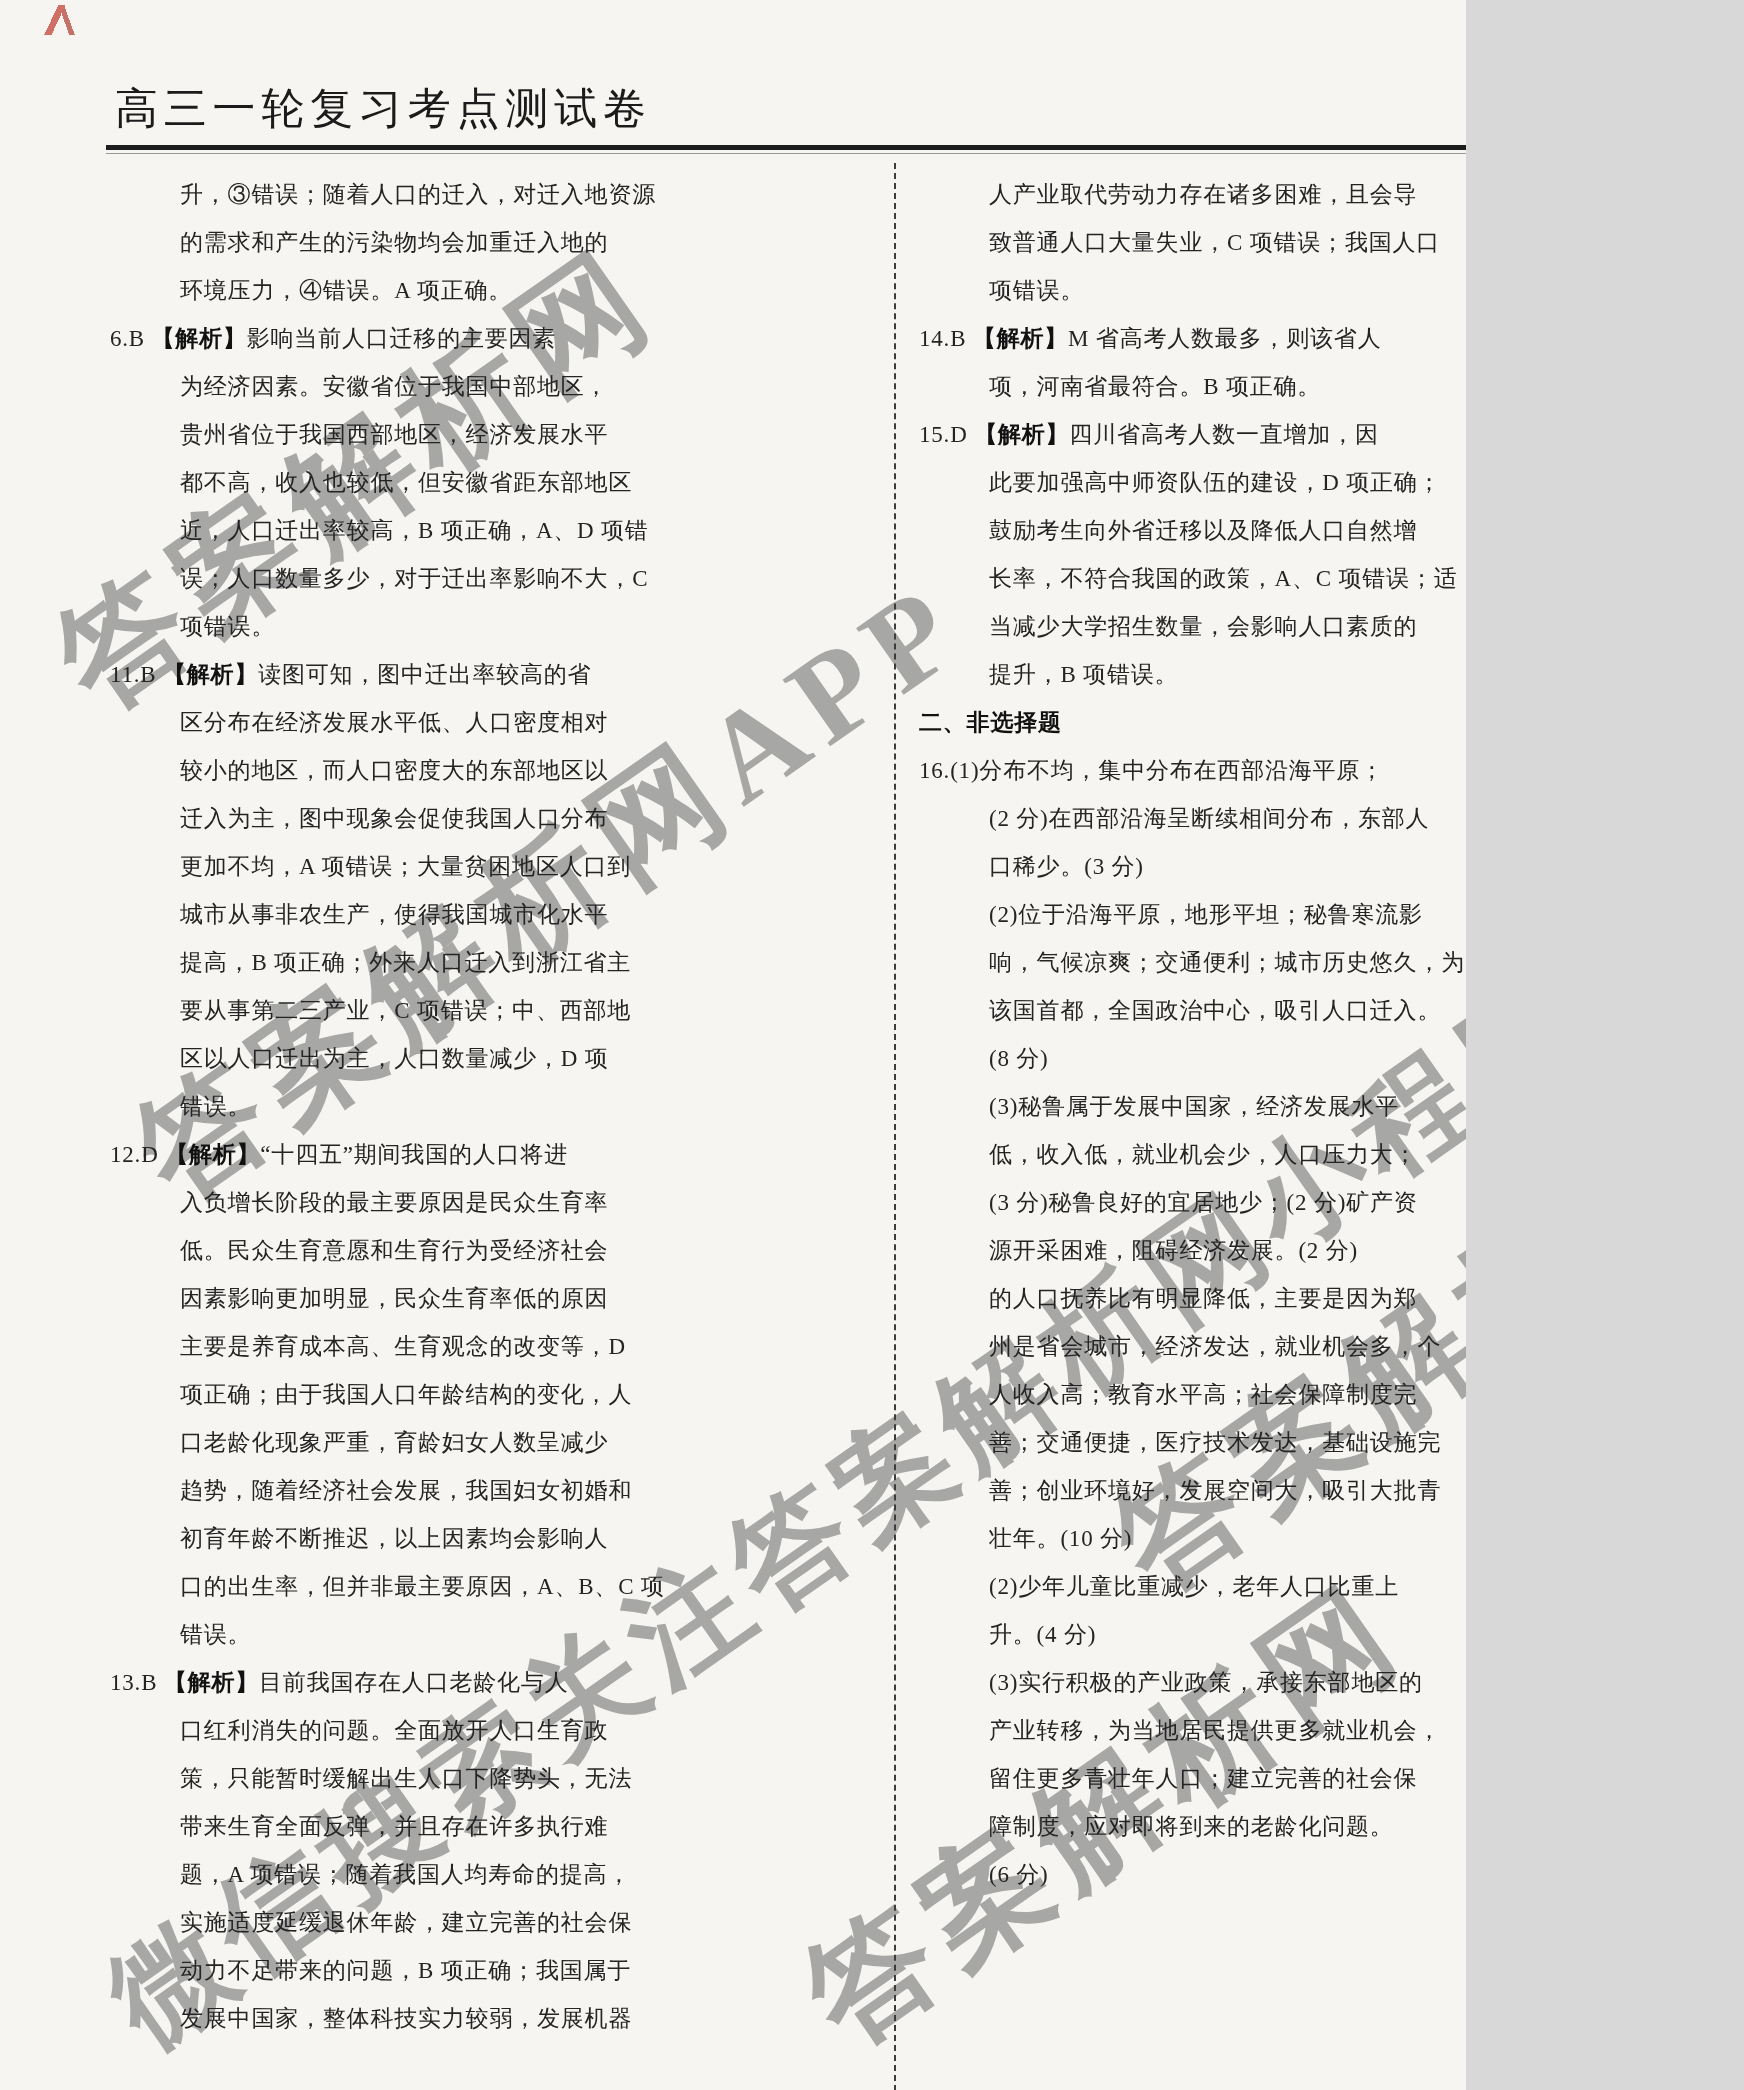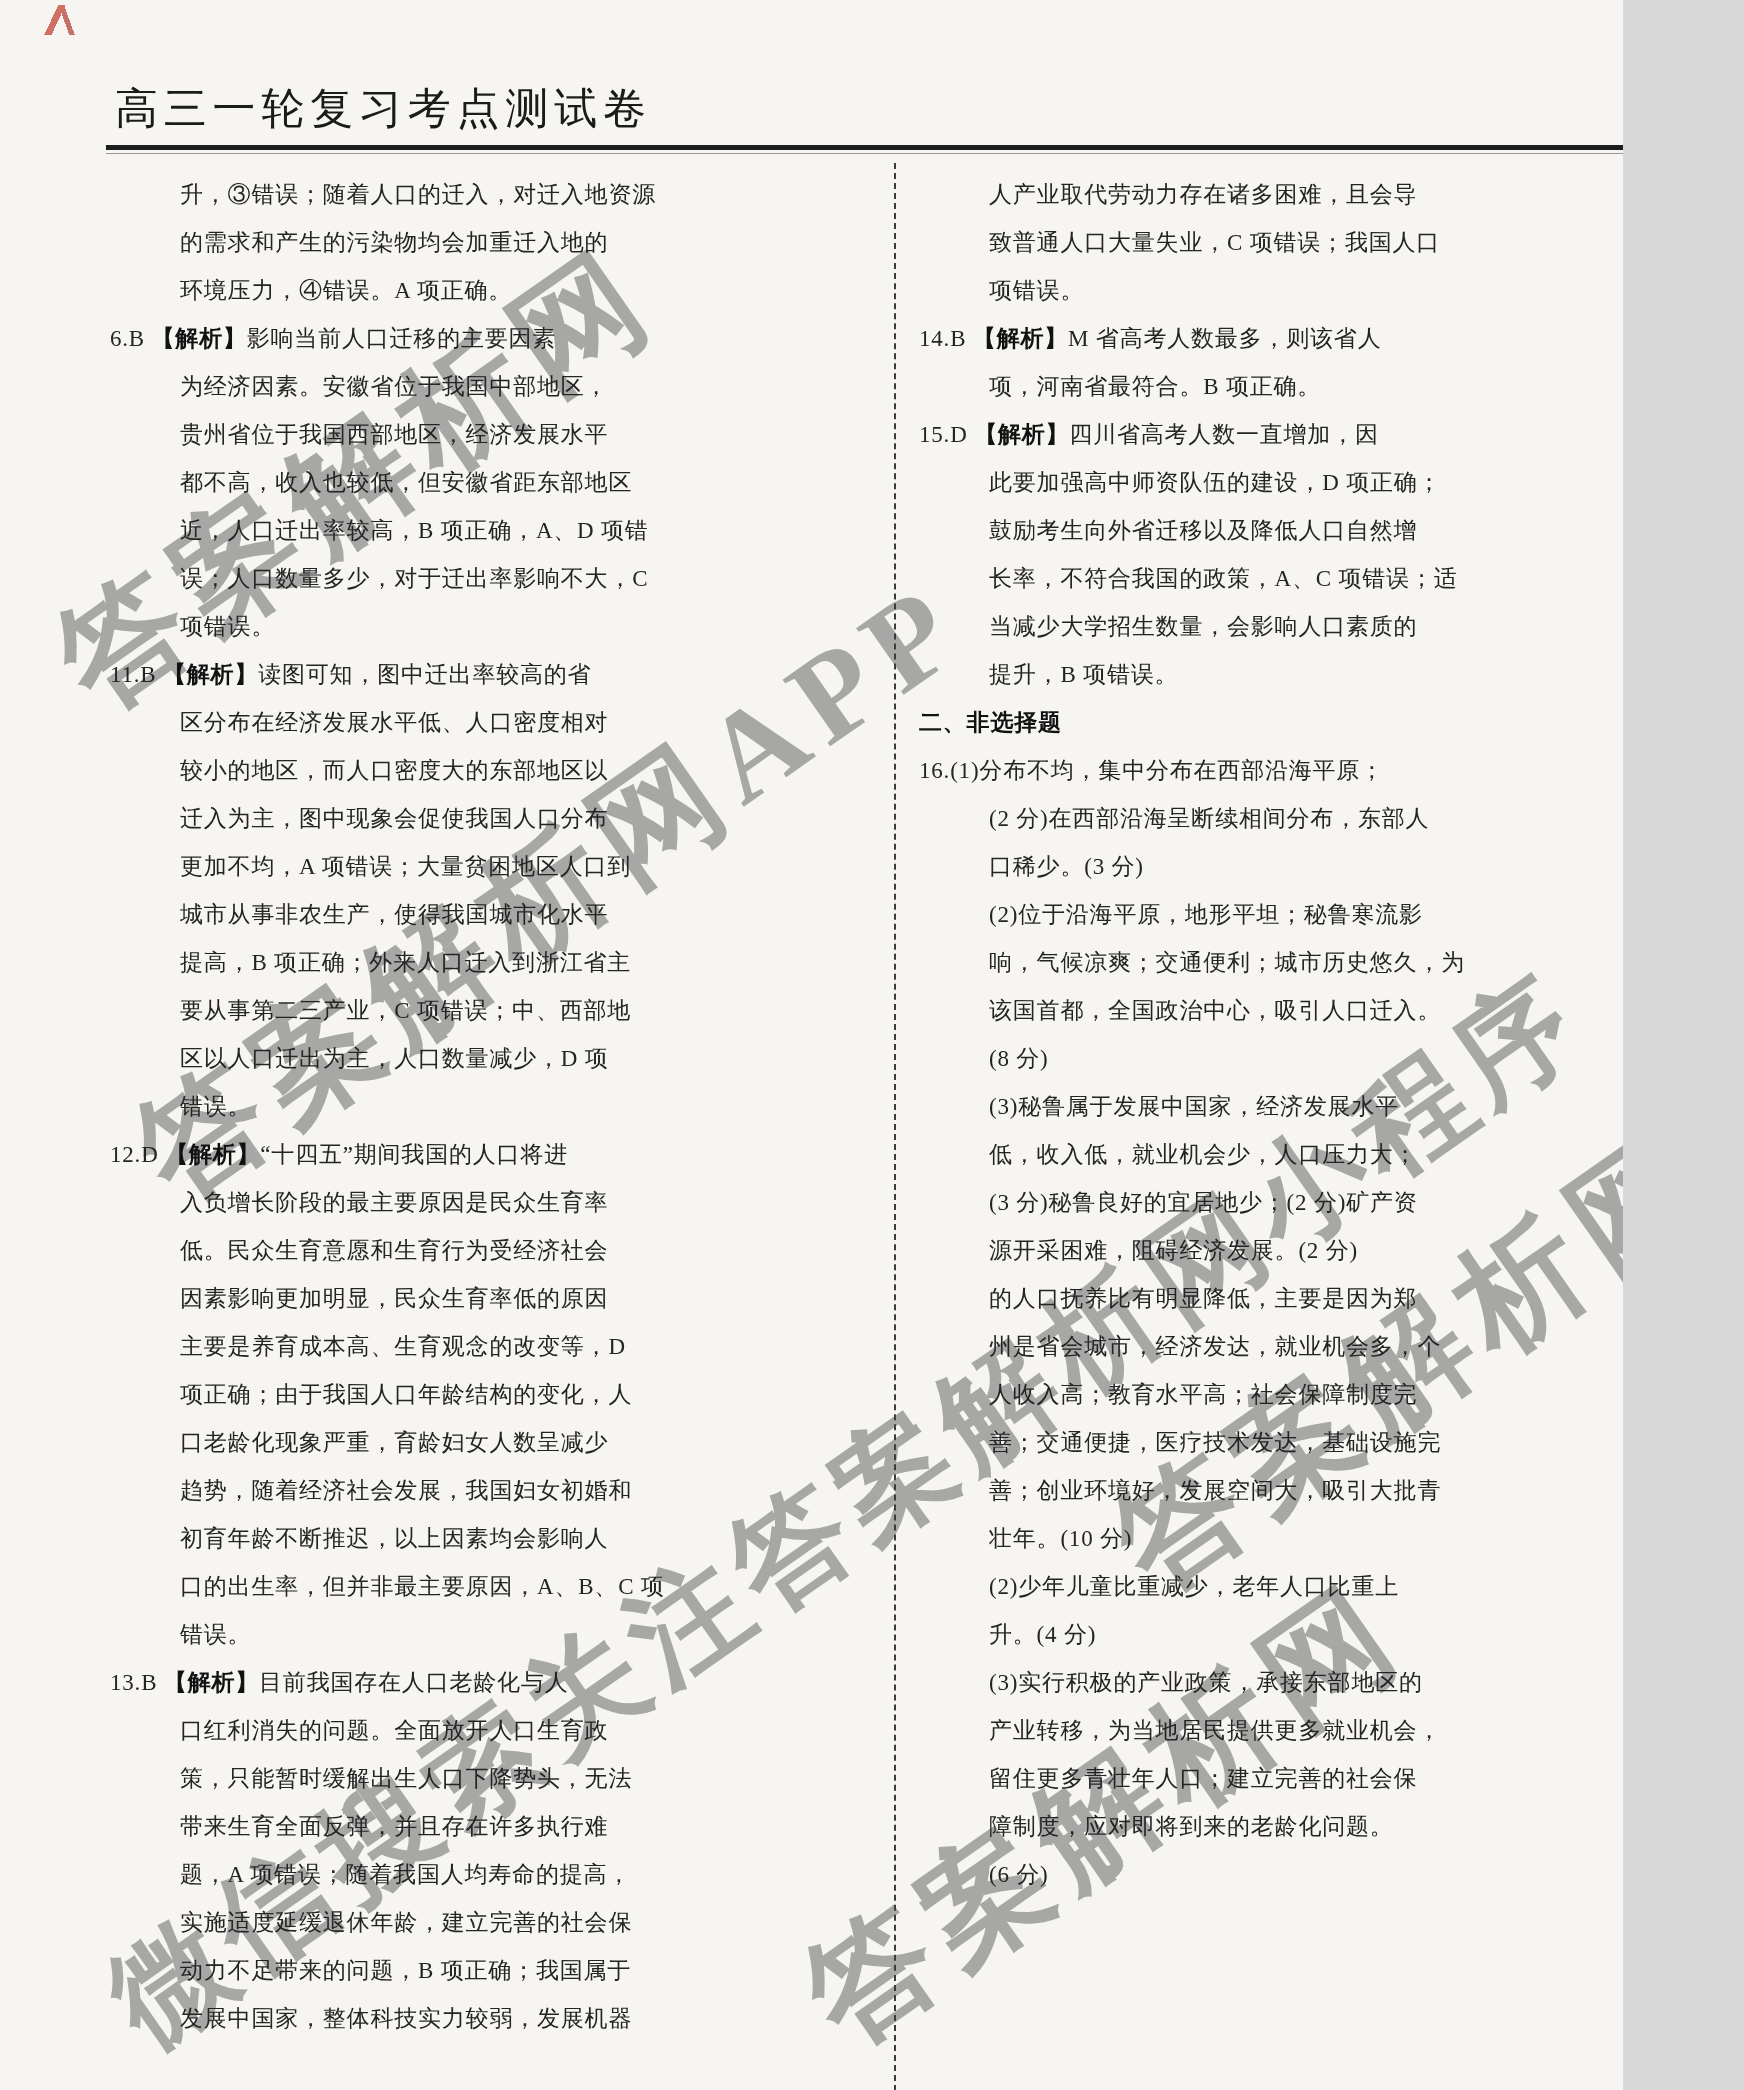--- a/index.html
+++ b/index.html
@@ -1,18 +1,18 @@
 <!DOCTYPE html>
 <html style="font-size:13.3px"><head>
 <meta charset="utf-8">
 <style>
   html,body{margin:0;padding:0;background:#d8d8d8;}
   .page{
     position:relative;
-    width:1623px;height:2091px;
+    width:1466px;height:2091px;
     background:#f7f5f1;
     overflow:hidden;
     font-family:"Liberation Serif", serif;
     color:#242424;
   }
   
   .header-title{
     position:absolute;left:115px;top:80px;
     font-size:43px;letter-spacing:5.8px;color:#1b1b1b;white-space:nowrap;
   }

